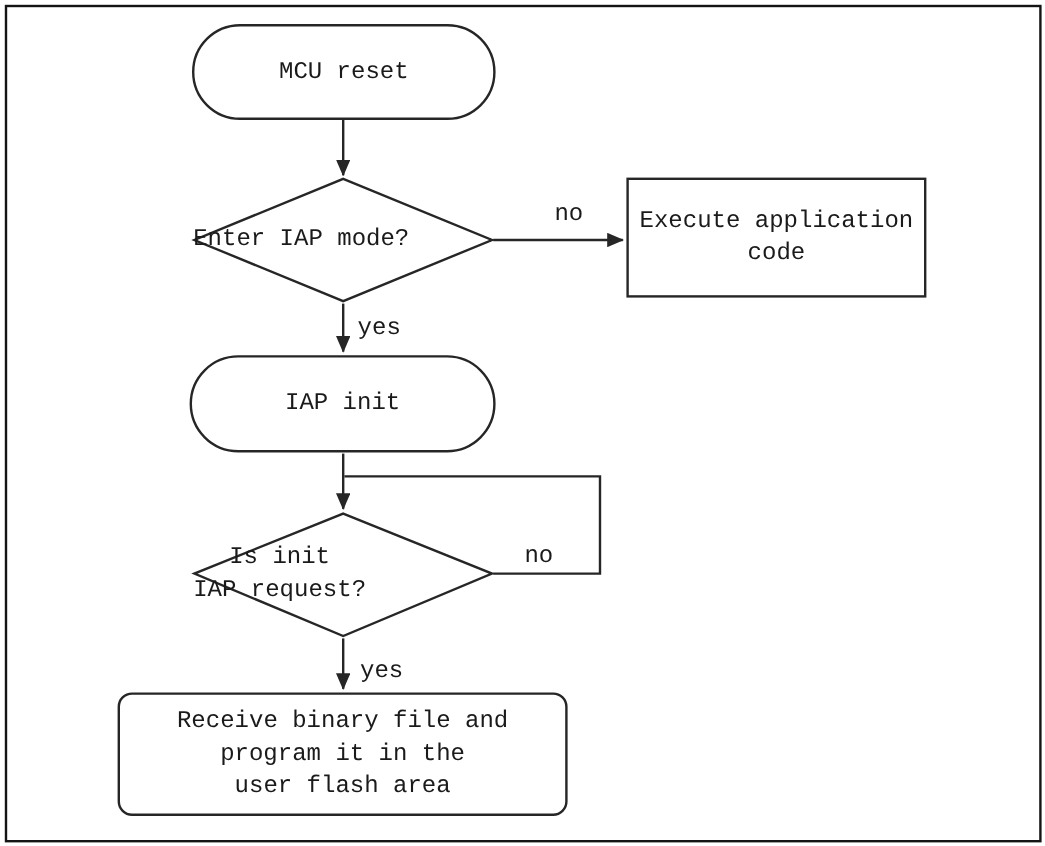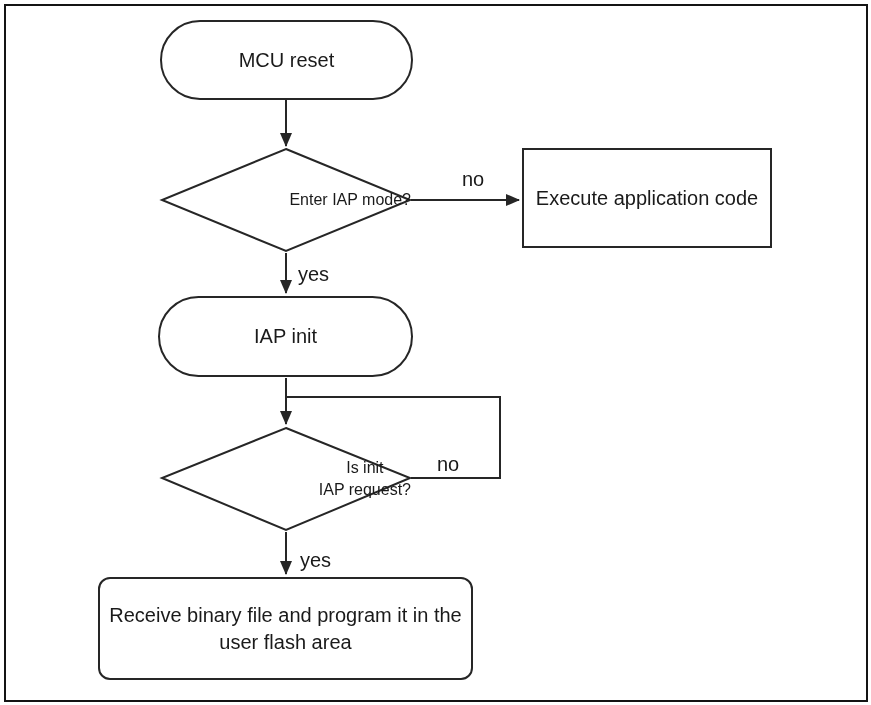--- a/index.html
+++ b/index.html
@@ -7,20 +7,21 @@
     width: 871px; height: 705px;
     background: #ffffff;
     font-family: "Liberation Sans", "DejaVu Sans", sans-serif;
   }
   .canvas {
     position: relative;
     width: 871px; height: 705px;
     background: #ffffff;
     color: #1a1a1a;
     overflow: hidden;
+    font-family: Liberation Mono, monospace;
   }
   .frame {
     position: absolute;
     left: 4px; top: 4px;
     width: 864px; height: 698px;
     border: 2px solid #141414;
     pointer-events: none;
   }
   .edges {
     position: absolute; left: 0; top: 0;
@@ -37,23 +38,23 @@
     text-align: center;
     background: #ffffff;
     border: 2px solid #262626;
     font-size: 20px;
     line-height: 1.35;
     white-space: pre-line;
   }
   .terminator { border-radius: 41px; }
   .diamond-label {
     position: absolute;
-    display: flex; align-items: center; justify-content: flex-end;
+    display: flex; align-items: center; justify-content: flex-start;
     text-align: center;
-    font-size: 16px;
+    font-size: 20px;
     line-height: 1.4;
     white-space: pre-line;
     pointer-events: none;
   }
   .edge-label {
     position: absolute;
     font-size: 20px;
     line-height: 1.1;
   }
 </style>

